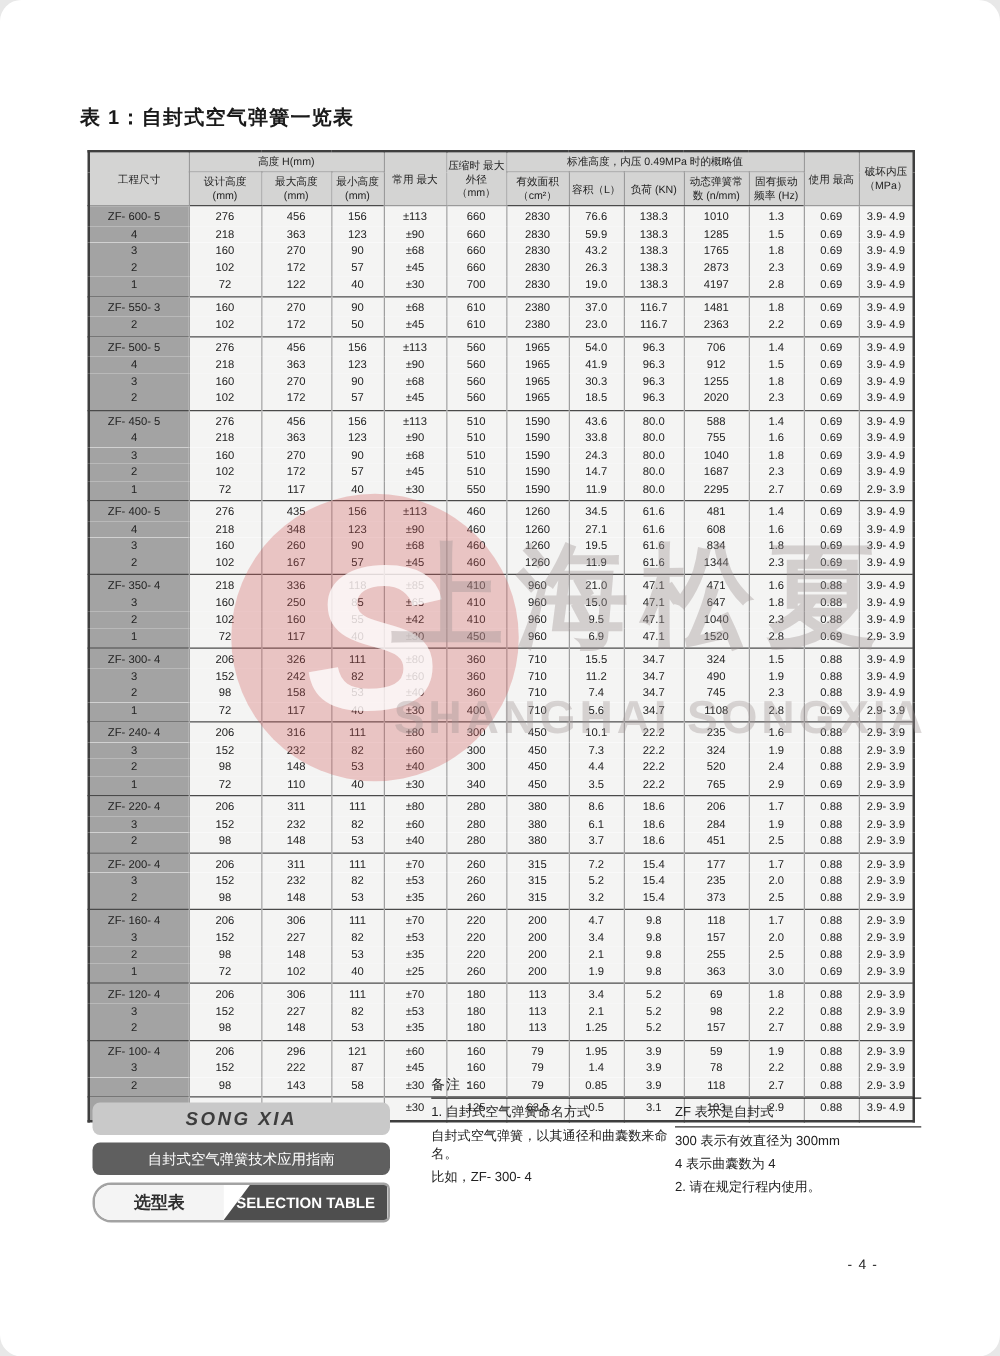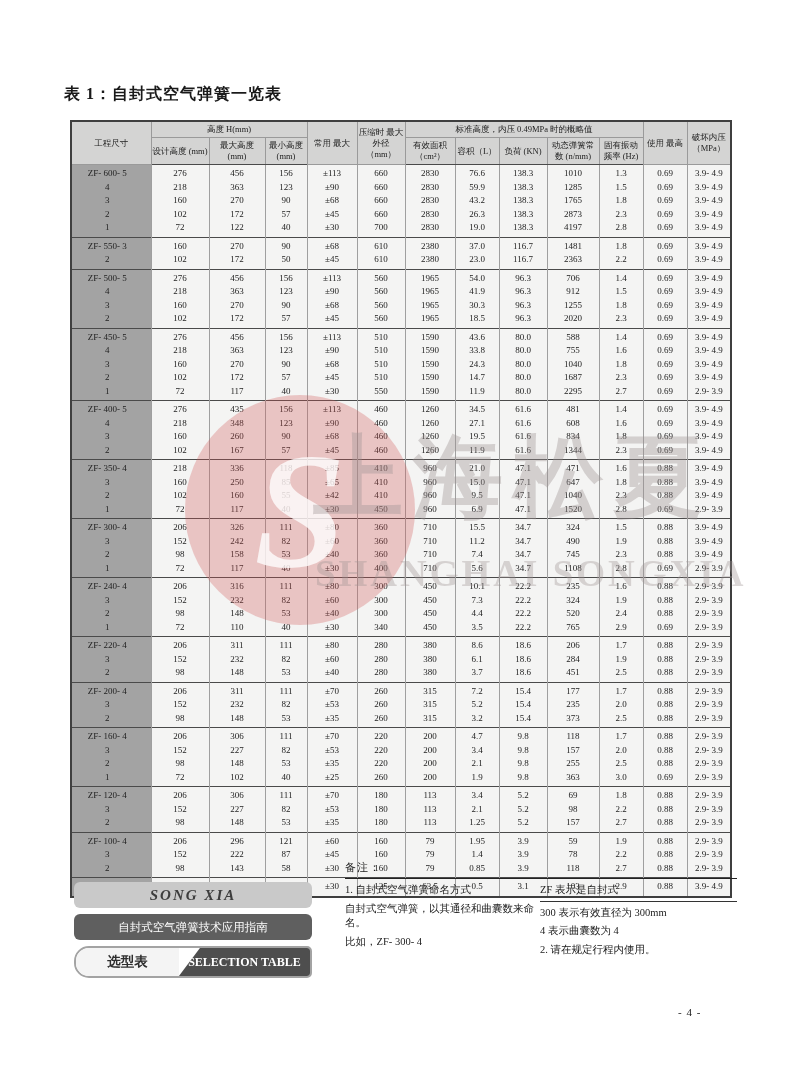--- a/index.html
+++ b/index.html
@@ -1,19 +1,19 @@
 <!DOCTYPE html>
 <html><head>
 <meta charset="utf-8">
 <style>
   html,body { margin:0; padding:0; background:#e8e8e8; }
   .page {
     position:relative; width:800px; height:1085px; margin:0 auto;
     background:#ffffff; overflow:hidden;
-    font-family:Liberation Serif, serif; color:#1a1a1a;
+    font-family:Liberation Sans, sans-serif; color:#1a1a1a;border-radius:17px;
   }
   .title { position:absolute; left:64px; top:84px; font-size:16px; font-weight:bold; letter-spacing:1px; }
 
   .table-wrap { position:absolute; left:70px; top:120px; width:660px; }
   table.spec { border-collapse:collapse; table-layout:fixed; width:660px; border:2px solid #3f3f3f; }
   table.spec th, table.spec td { font-weight:normal; text-align:center; overflow:hidden; }
   thead th {
     background:#d4d4d3; border:1px solid #9a9a9a; font-size:8.5px; line-height:1.3;
     padding:2px 1px; vertical-align:middle; color:#222;
   }

